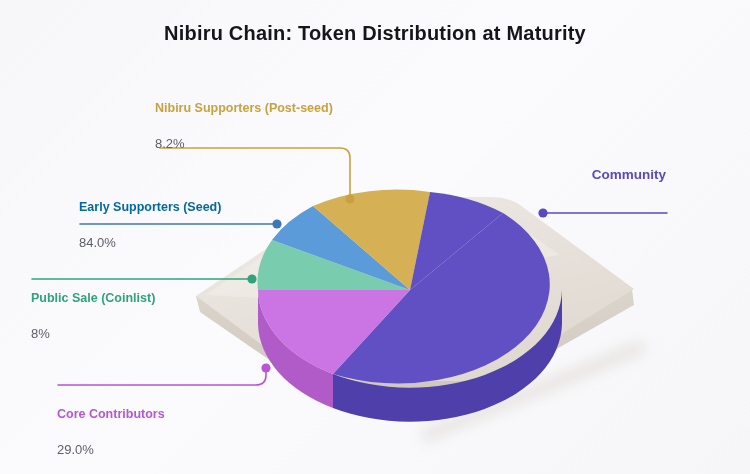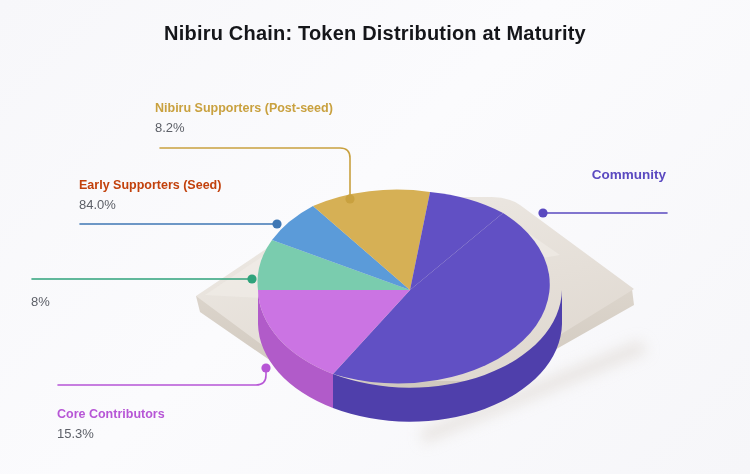--- a/index.html
+++ b/index.html
@@ -9,25 +9,25 @@
     font-family:"Liberation Sans", sans-serif;
     position:relative;
   }
   #chart-title{
     position:absolute;top:22px;left:0;width:750px;text-align:center;
     font-size:20px;font-weight:bold;color:#15161a;letter-spacing:.2px;
   }
   #pie-stage{position:absolute;left:0;top:0;width:750px;height:474px;}
   .callout{position:absolute;}
   .callout .cl-name{font-size:12.5px;font-weight:bold;line-height:1.25;white-space:nowrap;}
-  .callout .cl-value{font-size:13px;color:#5d6068;line-height:1.5;margin-top:1px;}
+  .callout .cl-value{font-size:13px;color:#5d6068;line-height:1.5;margin-top:17px;}
   #callout-post-seed{left:155px;top:101px;}
   #callout-post-seed .cl-name{color:#c9a13f;}
   #callout-seed{left:79px;top:178px;}
-  #callout-seed .cl-name{color:#c2410c;}
+  #callout-seed .cl-name{color:#0369a1;margin-top:22px;}
   #callout-public-sale{left:31px;top:291px;}
   #callout-public-sale .cl-name{color:#2fa37b;}
   #callout-core{left:57px;top:407px;}
   #callout-core .cl-name{color:#b756d6;}
   #callout-community{left:466px;top:167px;width:200px;text-align:right;}
   #callout-community .cl-name{color:#5a49c0;font-size:13.5px;}
   #callout-community .cl-value{color:#5d6068;}
   #source-note{
     position:absolute;left:508px;top:464px;font-size:9px;color:#a8a9b2;white-space:nowrap;
   }
@@ -160,25 +160,26 @@
   <div class="cl-name">Nibiru Supporters (Post-seed)</div>
   <div class="cl-value">8.2%</div>
 </div>
 
 <div class="callout" id="callout-seed">
   <div class="cl-name">Early Supporters (Seed)</div>
   <div class="cl-value">84.0%</div>
 </div>
 
 <div class="callout" id="callout-public-sale">
+  <div class="cl-name">Public Sale (Coinlist)</div>
   <div class="cl-value">8%</div>
 </div>
 
 <div class="callout" id="callout-core">
   <div class="cl-name">Core Contributors</div>
-  <div class="cl-value">15.3%</div>
+  <div class="cl-value">29.0%</div>
 </div>
 
 <div class="callout" id="callout-community">
   <div class="cl-name">Community</div>
 </div>
 
 <div id="source-note"></div>
 
 </body></html>

